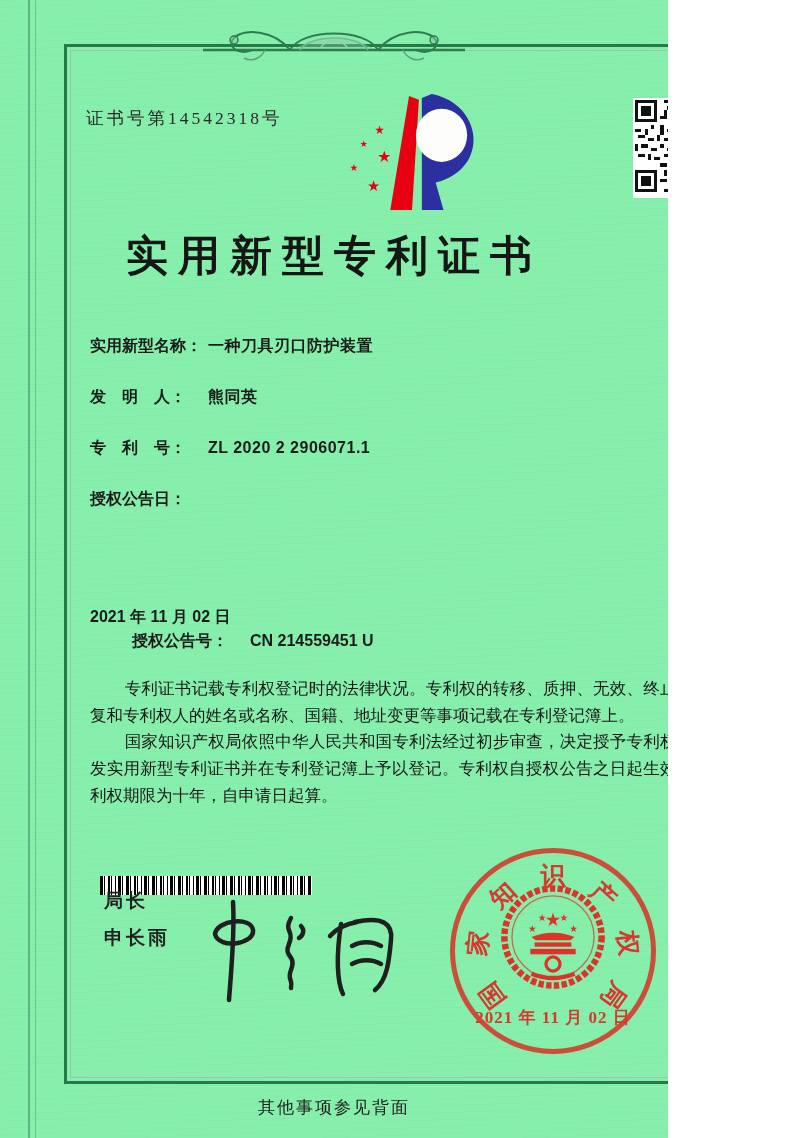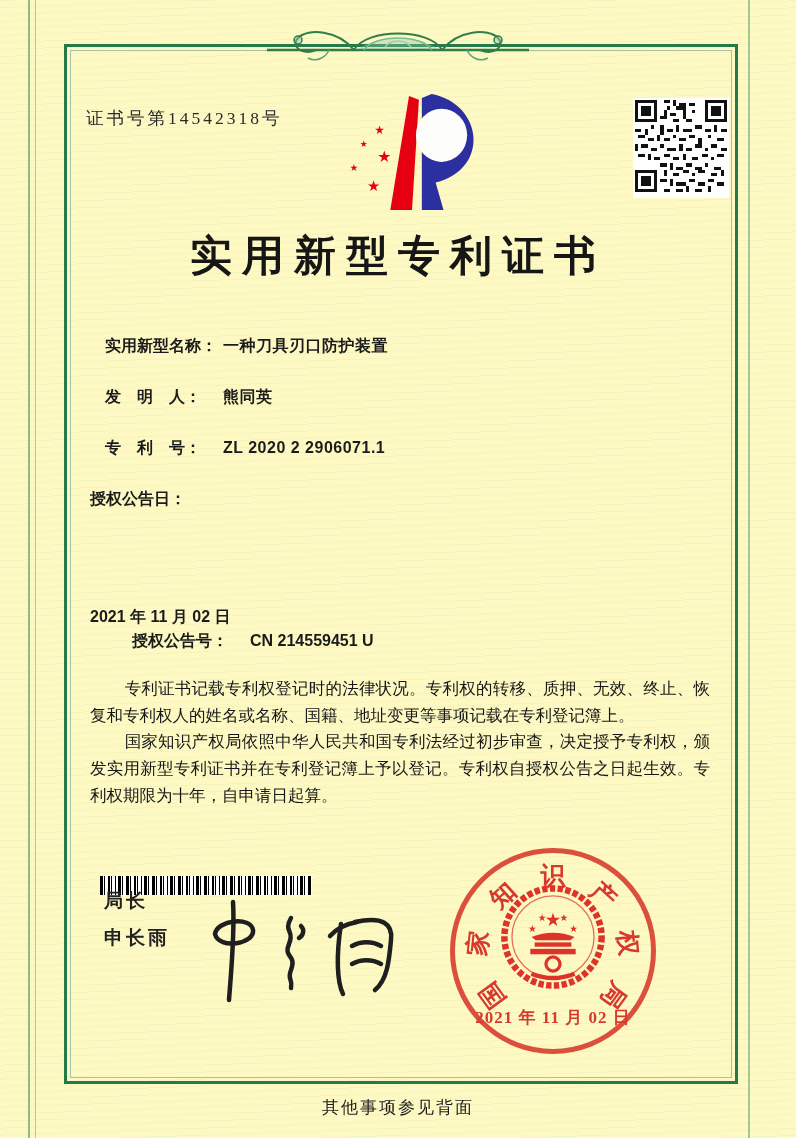--- a/index.html
+++ b/index.html
@@ -1,17 +1,17 @@
 <!DOCTYPE html>
 <html><head>
 <meta charset="utf-8">
 <style>
   html,body{margin:0;padding:0;}
   body{width:800px;height:1138px;background:#ffffff;}
-  .page{position:relative;width:796px;height:1138px;background:#fef9c3;overflow:hidden;
+  .page{position:relative;width:668px;height:1138px;background:#86efac;overflow:hidden;
         font-family:"Liberation Serif",serif;color:#1c1c1c;}
   .page::before{content:"";position:absolute;inset:0;pointer-events:none;
         background:repeating-linear-gradient(178deg, rgba(120,180,150,.07) 0 1px, transparent 1px 7px);}
   
   .edge-left{position:absolute;left:28px;top:0;bottom:0;width:5px;
         border-left:2px solid rgba(56,138,92,.55);border-right:1px solid rgba(56,138,92,.4);}
   .edge-right{position:absolute;left:748px;top:0;bottom:0;width:2px;
         border-left:2px solid rgba(56,138,92,.45);}
   
   .frame{position:absolute;left:64px;top:44px;width:668px;height:1034px;
@@ -21,21 +21,21 @@
   
   .cert-no{position:absolute;left:86px;top:106px;font-size:17.5px;letter-spacing:3px;
         font-weight:500;color:#2a2a2a;}
   .logo{position:absolute;left:333px;top:90px;}
   .qr{position:absolute;left:633px;top:98px;background:#fff;padding:2px;}
   .title{position:absolute;left:0;right:0;top:228px;text-align:center;
         font-size:42px;font-weight:bold;letter-spacing:10px;color:#161616;}
   
   .fields{position:absolute;left:90px;top:334px;width:592px;
         font-family:"Liberation Sans",sans-serif;font-size:16px;font-weight:600;color:#1b1b1b;}
-  .frow{display:flex;line-height:24px;margin-bottom:27px;margin-left:15px;}
+  .frow{display:flex;line-height:24px;margin-bottom:27px;}
   .frow.address{line-height:25px;margin-bottom:3px;}
   .flabel{flex:0 0 118px;white-space:nowrap;}
   .fvalue{flex:1;letter-spacing:.5px;}
   .dualrow{display:flex;line-height:24px;flex-direction:column;}
   .dual-gap{margin-left:42px;display:flex;}
   
   .paras{position:absolute;left:90px;top:676px;width:620px;font-size:16.5px;
         line-height:1.62;text-align:justify;font-weight:500;color:#161616;}
   .paras p{margin:0;text-indent:2.1em;}
   

